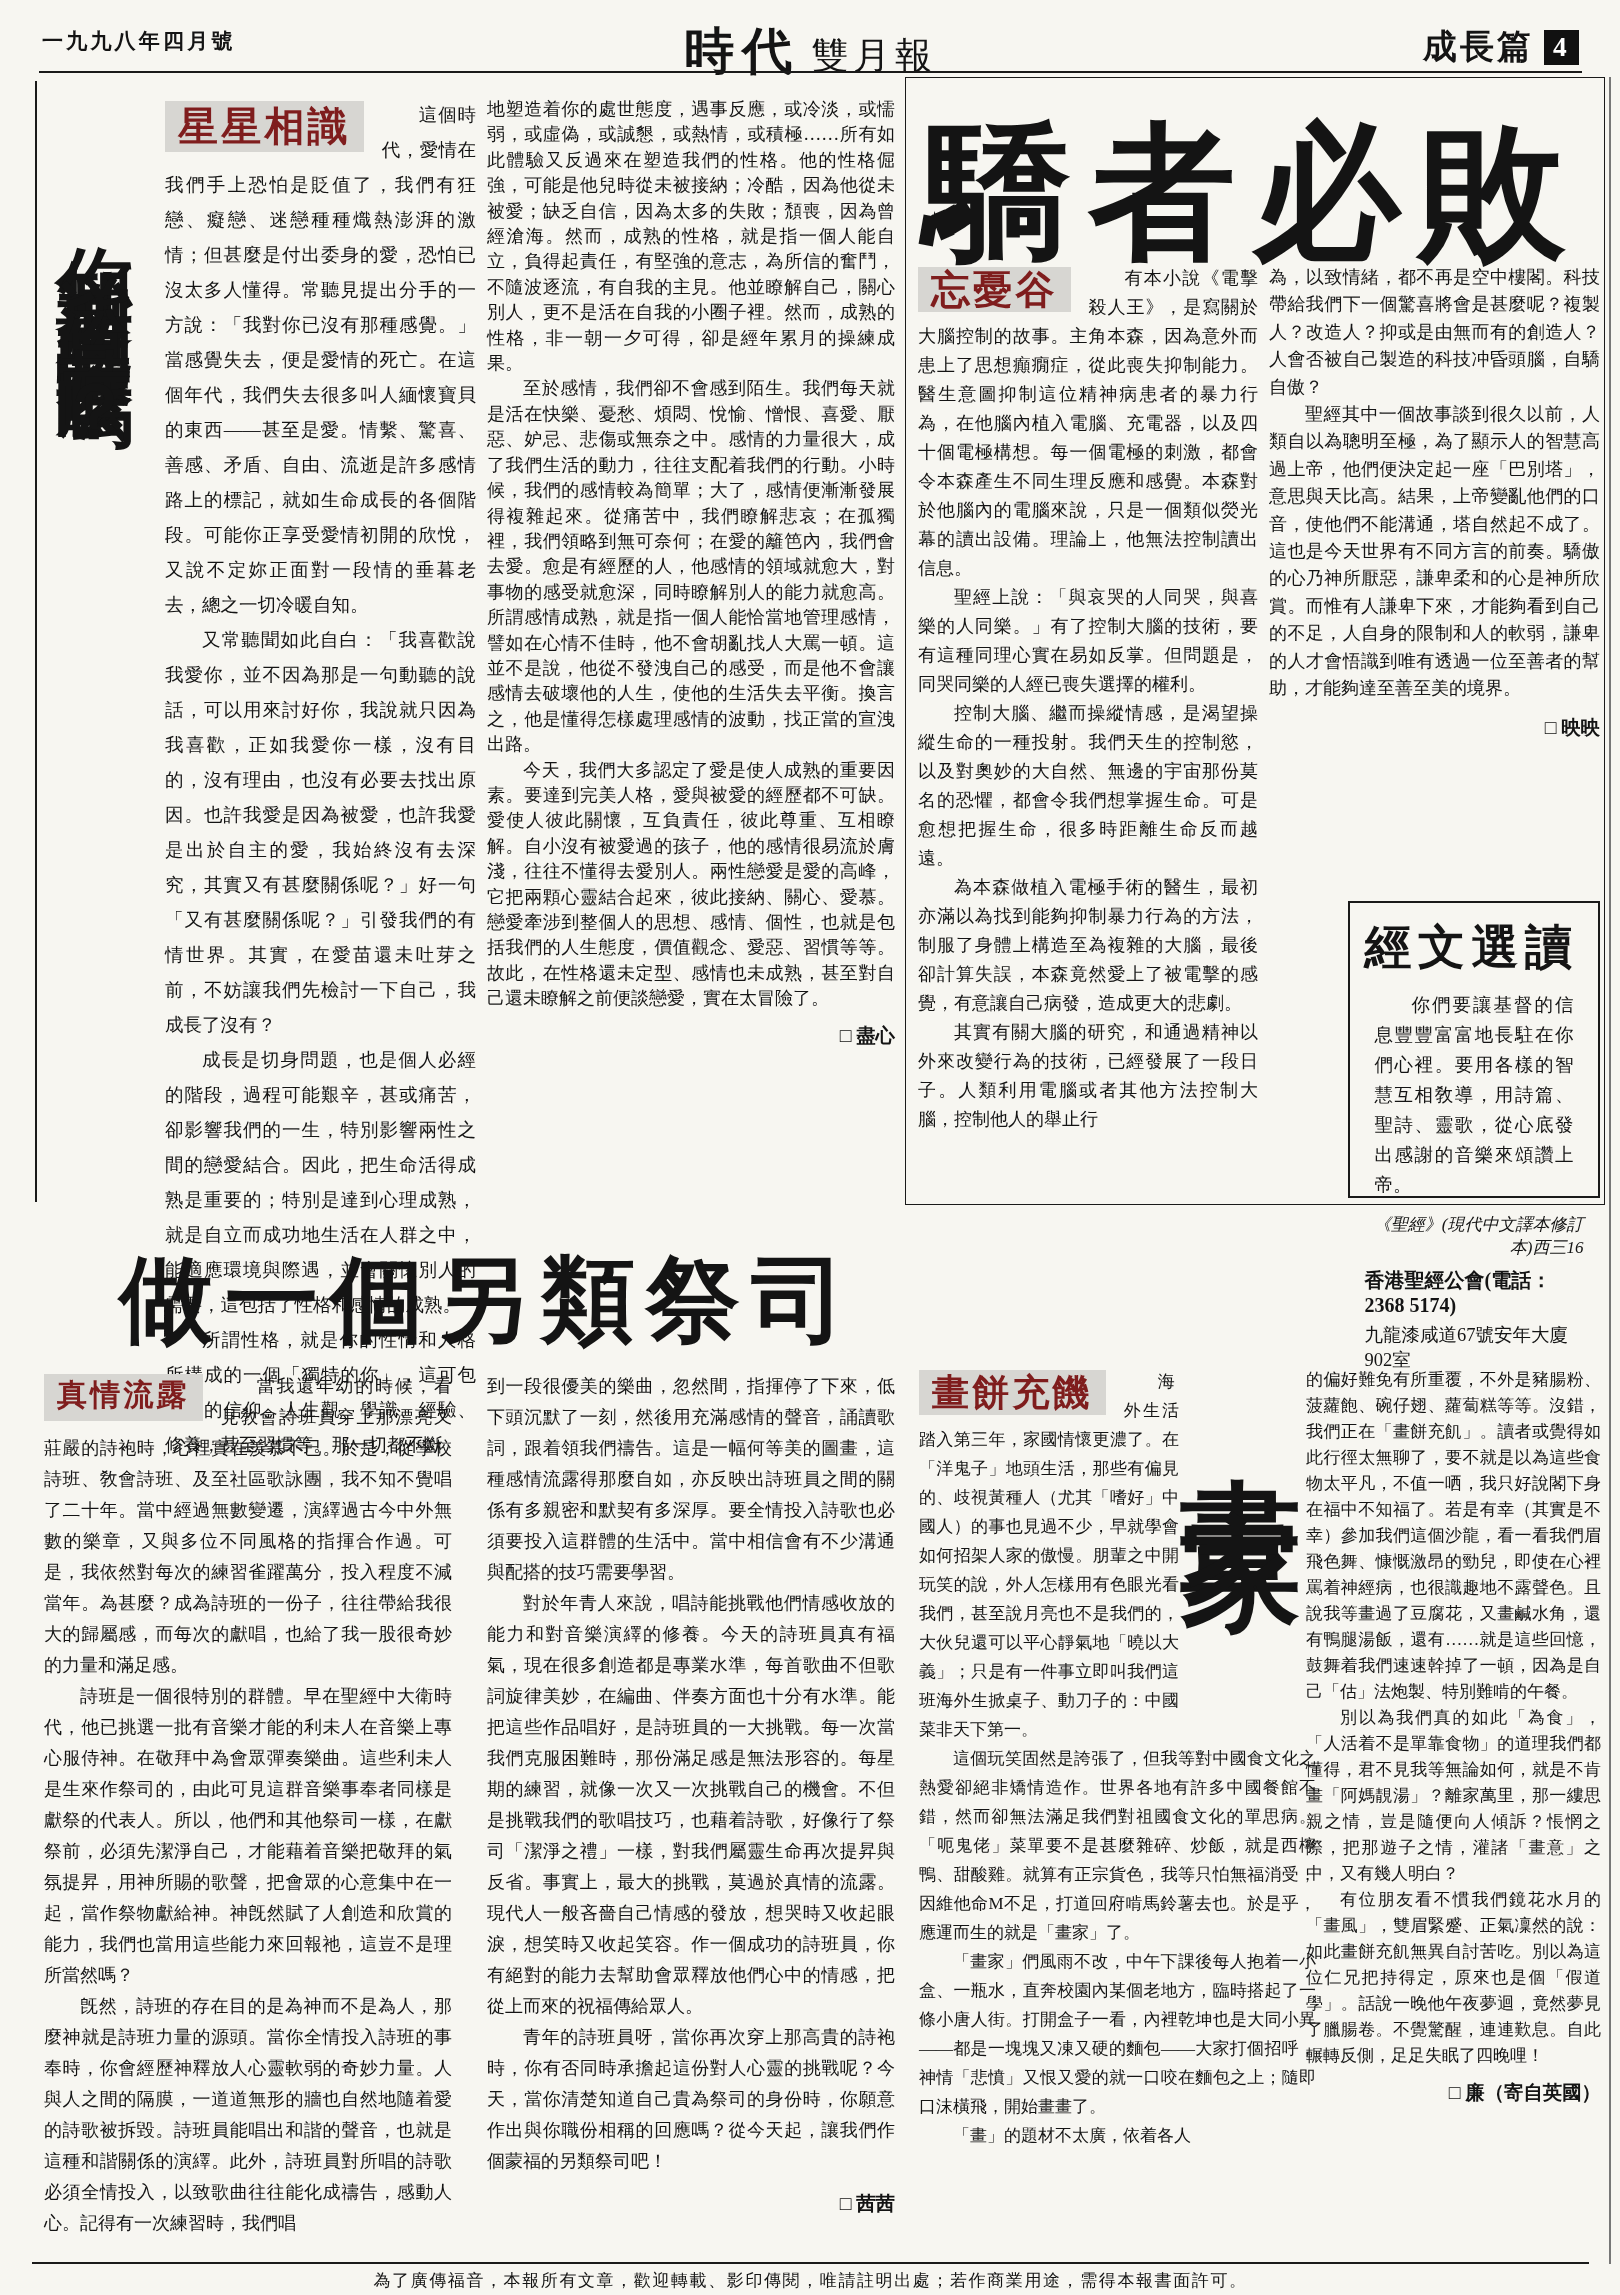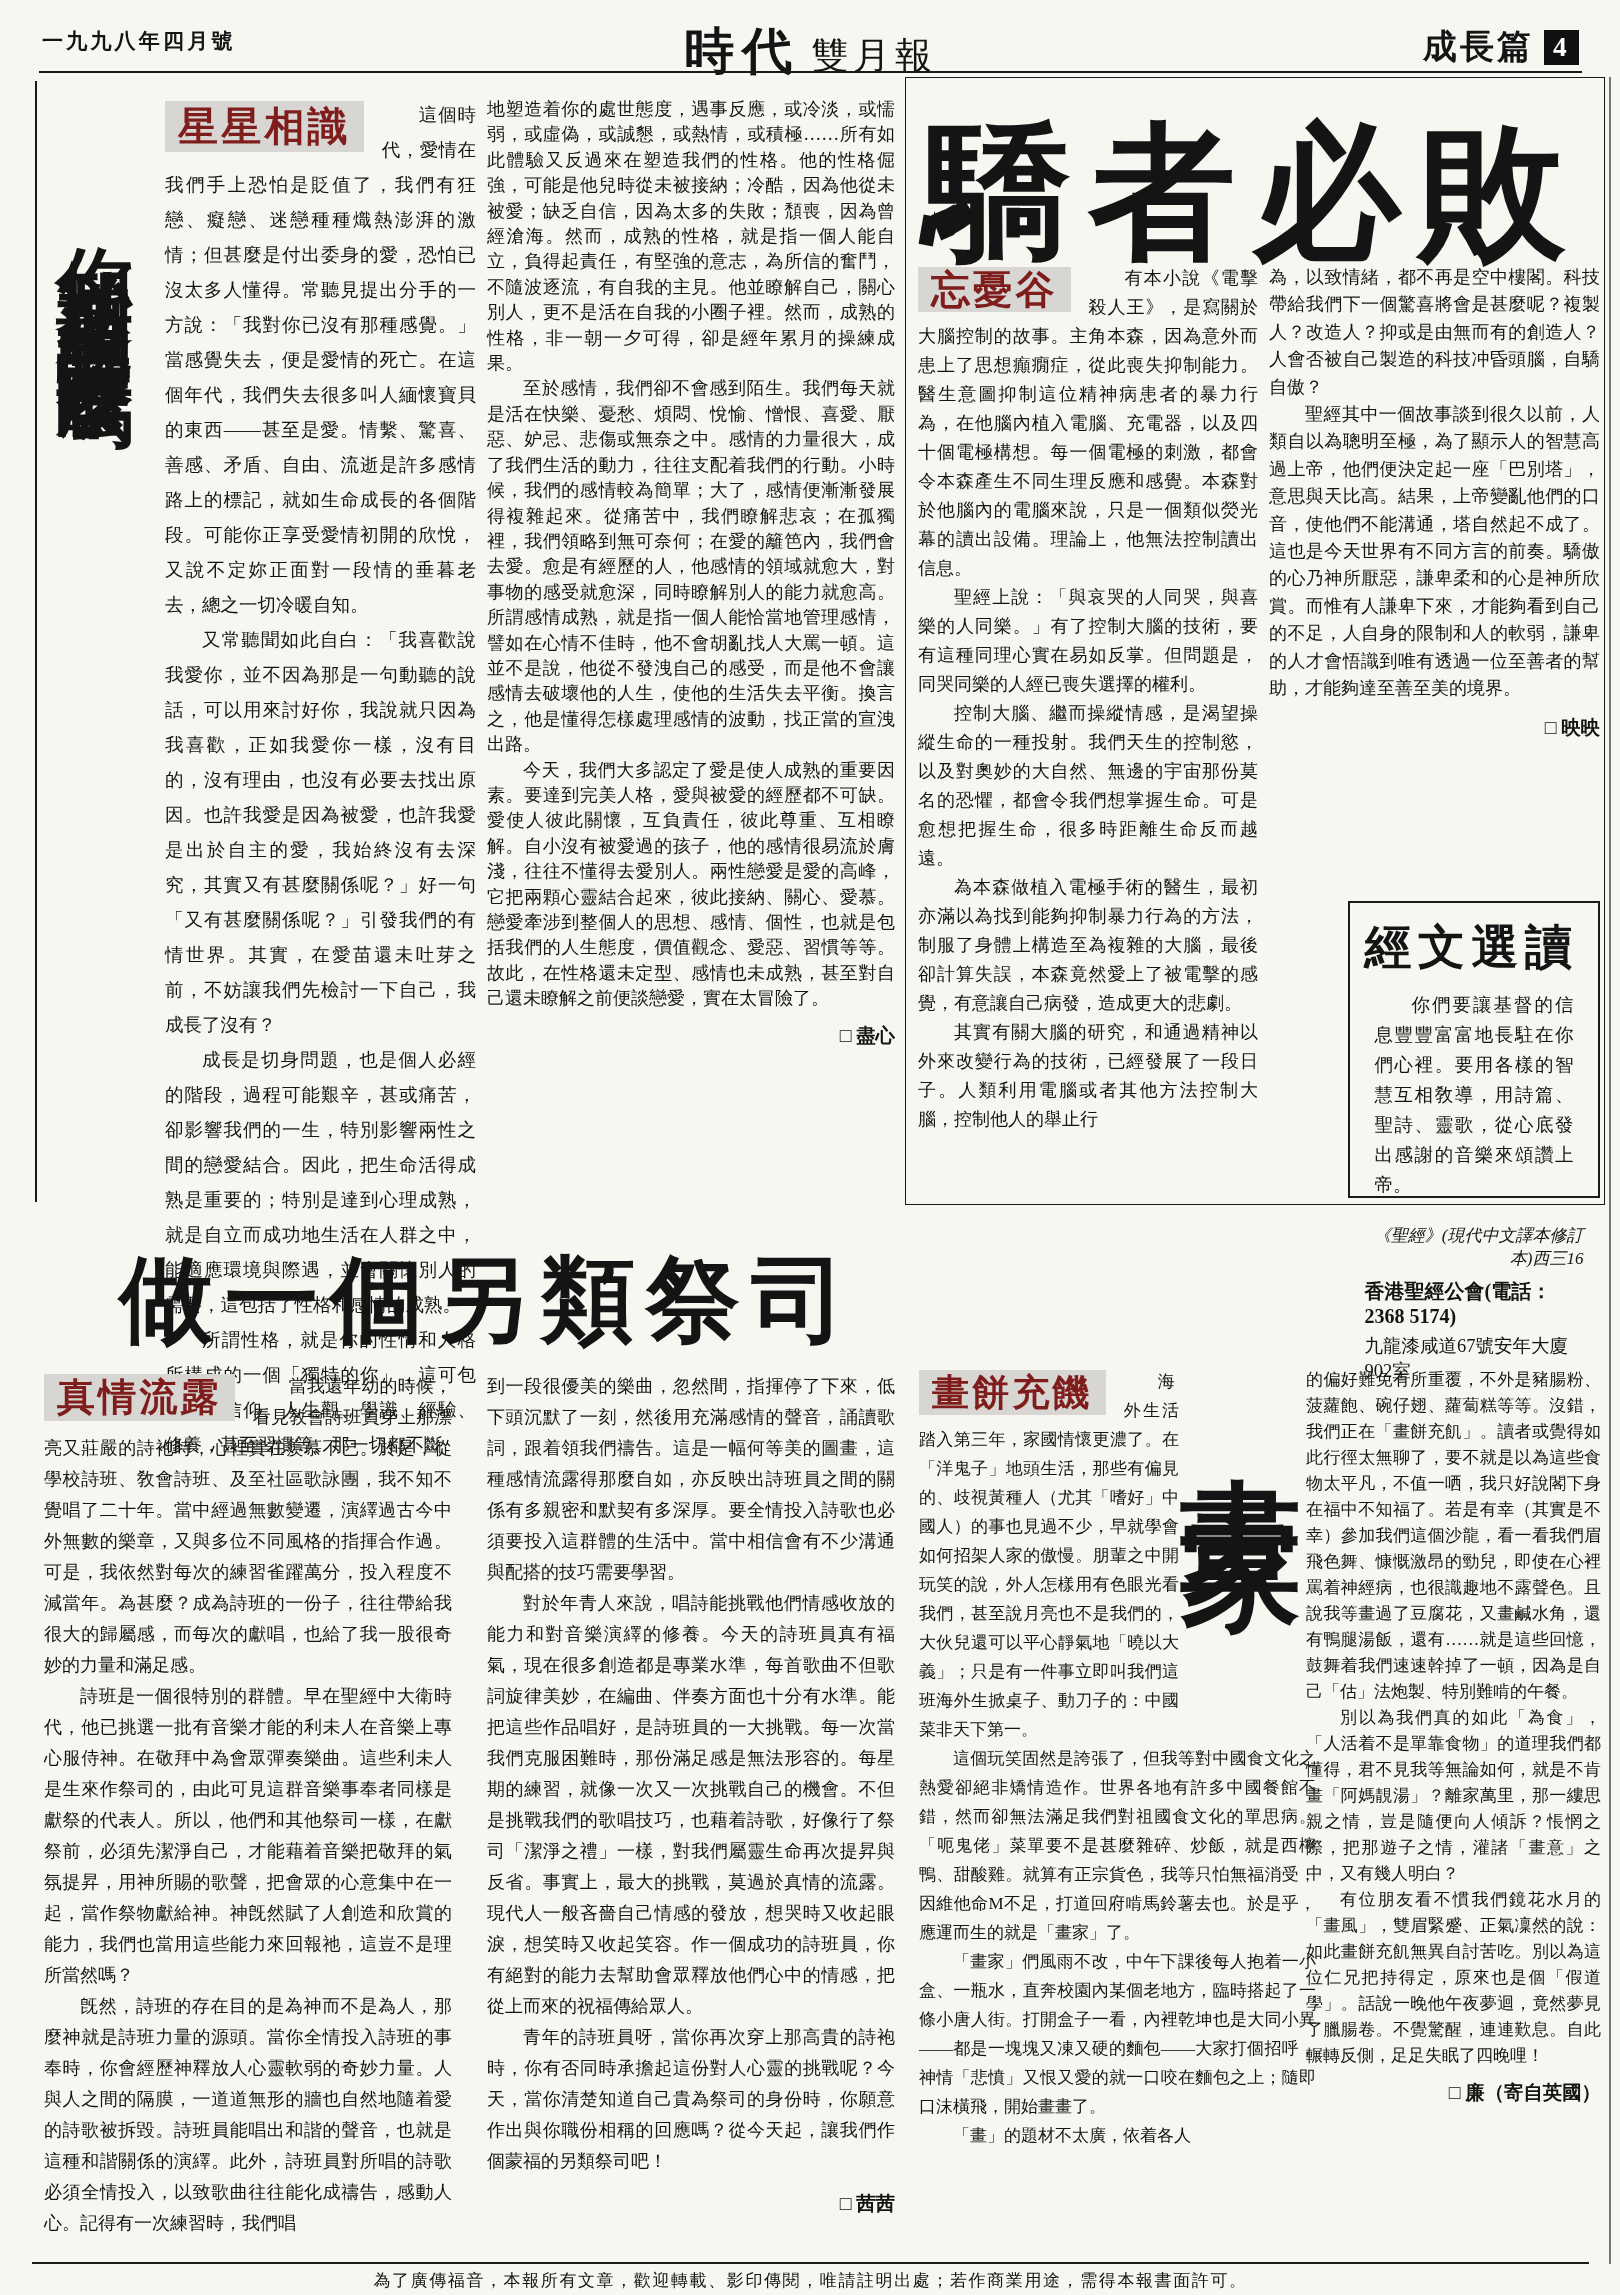--- a/index.html
+++ b/index.html
@@ -26,41 +26,41 @@
           font-size:121px;font-weight:bold;letter-spacing:27.4px;line-height:1;}
   
   .hl-pride{left:919px;top:95px;width:669px;text-align:center;font-size:147px;font-weight:bold;letter-spacing:18px;}
   .hl-priest{left:73px;top:1237px;width:830px;text-align:center;font-size:94px;font-weight:bold;letter-spacing:11.3px;white-space:nowrap;}
   
   .badge{display:inline-block;background:#d7d6d2;color:#7f1d1d;font-weight:bold;
          padding:8px 13px;letter-spacing:3.2px;}
   .badge.fl{float:left;margin:3.2px 18px 8px 0;}
   .b-star{font-size:40px;}
   .b-valley{font-size:39px;}
-  .b-true{font-size:38px;}
+  .b-true{font-size:30px;font-family:Liberation Mono, monospace;}
   .b-cake{font-size:37px;}
   
   .col{text-align:justify;text-justify:inter-ideograph;}
   .col p{margin:0;text-indent:2em;}
   .col.cont p:first-child{text-indent:0;}
   .colA{left:165px;top:98px;width:311px;height:1105px;font-size:18.5px;line-height:35px;}
   .colB{left:487px;top:97px;width:408px;height:1109px;font-size:18px;line-height:25.4px;}
   .colD{left:918px;top:264px;width:340px;height:931px;font-size:18px;line-height:29px;}
   .colE{left:1269px;top:264px;width:331px;height:637px;font-size:18px;line-height:27.4px;}
   .colP1{left:44px;top:1371px;width:408px;height:887px;font-size:18px;line-height:31px;}
   .colP2{left:487px;top:1371px;width:408px;height:887px;font-size:18px;line-height:31px;}
   .colG{left:919px;top:1367px;width:397px;height:895px;font-size:17px;line-height:29px;}
   .colH{left:1306px;top:1367px;width:295px;height:897px;font-size:17px;line-height:26px;}
   .hj-spacer{float:right;width:137px;height:323px;}
   .sig{text-align:right;font-weight:bold;font-size:19.4px;margin-top:11px;}
   .note{font-style:italic;font-size:18.5px;line-height:29px;letter-spacing:1.6px;margin-top:13px;text-align:justify;}
   
   .sc-title{font-size:47px;font-weight:bold;letter-spacing:6.5px;margin:0 0 11.3px 0;}
   .sc-body{font-size:18.5px;line-height:30px;text-align:justify;text-indent:2em;margin:10px;}
-  .sc-src{font-style:italic;font-size:17px;margin-top:24px;text-align:right;}
+  .sc-src{font-style:italic;font-size:17px;margin-top:13px;text-align:right;}
   .sc-pub{font-size:20px;font-weight:bold;margin-top:8px;}
   .sc-addr{font-size:18.5px;margin-top:4.8px;}
   
   .ft-rule{left:32px;right:32px;top:2262px;height:1.6px;background:#1a1a1a;}
   .ft-text{left:0;right:0;top:2269px;text-align:center;font-size:17px;letter-spacing:1.6px;}
 </style>
 </head>
 <body>
 
 <div id="page">

